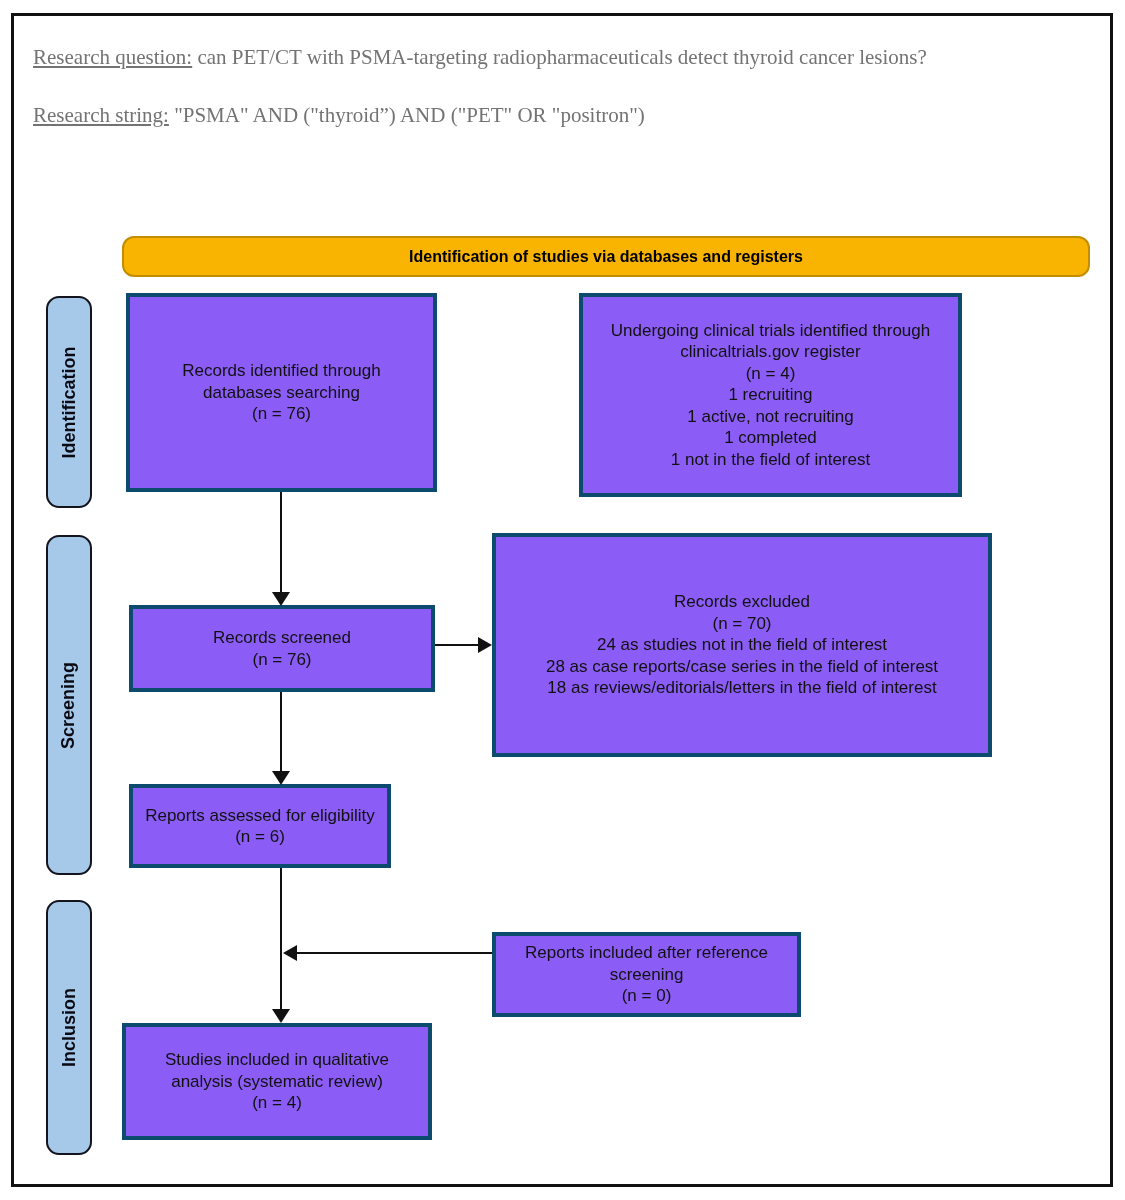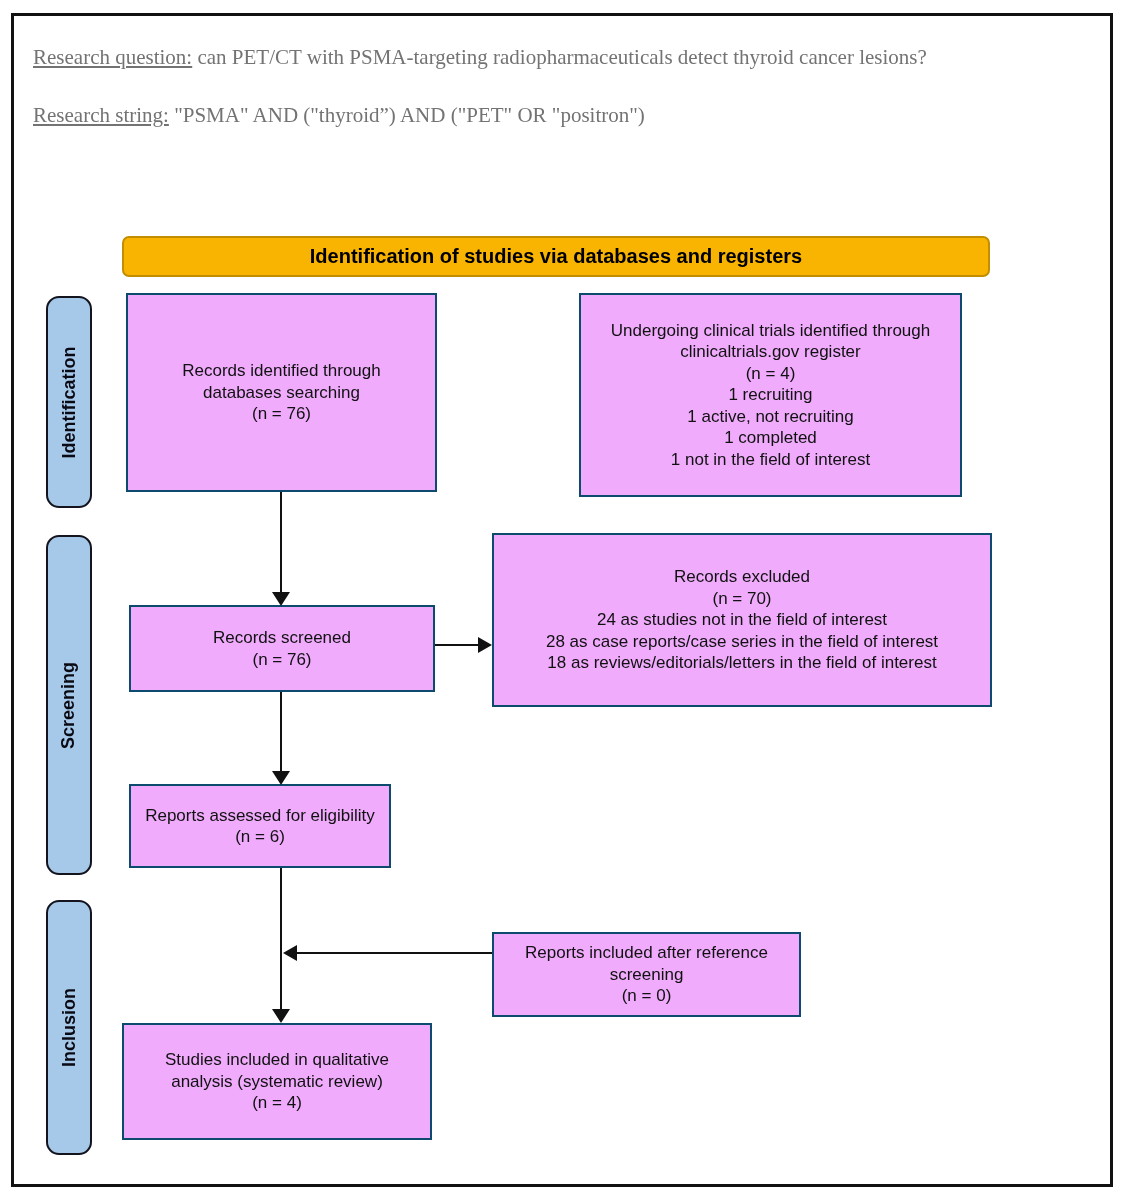--- a/index.html
+++ b/index.html
@@ -1,30 +1,30 @@
 <!DOCTYPE html>
 <html><head>
 <meta charset="utf-8">
 <style>
   html,body{margin:0;padding:0;background:#fff;}
   #figure{position:relative;width:1125px;height:1200px;background:#ffffff;font-family:"Liberation Sans",sans-serif;color:#111;overflow:hidden;}
   #outer-border{position:absolute;left:11px;top:13px;width:1096px;height:1168px;border:3px solid #111;}
   .hdr-line{position:absolute;left:33px;font-family:"Liberation Serif","DejaVu Serif",serif;font-size:21px;color:#737373;white-space:nowrap;}
   .hdr-line .u{text-decoration:underline;}
-  #banner{position:absolute;left:122px;top:236px;width:868px;height:41px;border:2px solid #c28e00;border-radius:7px;display:flex;align-items:center;justify-content:center;font-weight:bold;font-size:20px;color:#000;box-sizing:border-box;}
+  #banner{position:absolute;left:122px;top:236px;width:968px;height:41px;border:2px solid #c28e00;border-radius:12px;display:flex;align-items:center;justify-content:center;font-weight:bold;font-size:16px;color:#000;box-sizing:border-box;}
   .stage{position:absolute;left:46px;width:46px;border:2px solid #14141f;border-radius:13px;display:flex;align-items:center;justify-content:center;box-sizing:border-box;}
   .stage span{transform:rotate(-90deg);white-space:nowrap;font-weight:bold;font-size:18px;color:#0a0a14;}
   #stage-identification{top:296px;height:212px;}
   #stage-screening{top:535px;height:340px;}
   #stage-inclusion{top:900px;height:255px;}
-  .fbox{position:absolute;background:#f0abfc;border:2px solid #0c4a6e;box-sizing:border-box;display:flex;align-items:center;justify-content:center;text-align:center;font-size:17px;line-height:21.5px;white-space:pre-line;padding:4px 8px;}
+  .fbox{position:absolute;background:#8b5cf6;border:4px solid #0c4a6e;box-sizing:border-box;display:flex;align-items:center;justify-content:center;text-align:center;font-size:17px;line-height:21.5px;white-space:pre-line;padding:4px 8px;}
   #box-identified{left:126px;top:293px;width:311px;height:199px;}
   #box-trials{left:579px;top:293px;width:383px;height:204px;}
   #box-screened{left:129px;top:605px;width:306px;height:87px;}
-  #box-excluded{left:492px;top:533px;width:500px;height:174px;}
+  #box-excluded{left:492px;top:533px;width:500px;height:224px;}
   #box-assessed{left:129px;top:784px;width:262px;height:84px;}
   #box-reference{left:492px;top:932px;width:309px;height:85px;}
   #box-included{left:122px;top:1023px;width:310px;height:117px;}
   .vline{position:absolute;width:2px;background:#111;}
   .hline{position:absolute;height:2px;background:#111;}
   .head-down{position:absolute;width:0;height:0;border-left:9px solid transparent;border-right:9px solid transparent;border-top:14px solid #111;}
   .head-right{position:absolute;width:0;height:0;border-top:8px solid transparent;border-bottom:8px solid transparent;border-left:14px solid #111;}
   .head-left{position:absolute;width:0;height:0;border-top:8px solid transparent;border-bottom:8px solid transparent;border-right:14px solid #111;}
 </style>
 </head>

